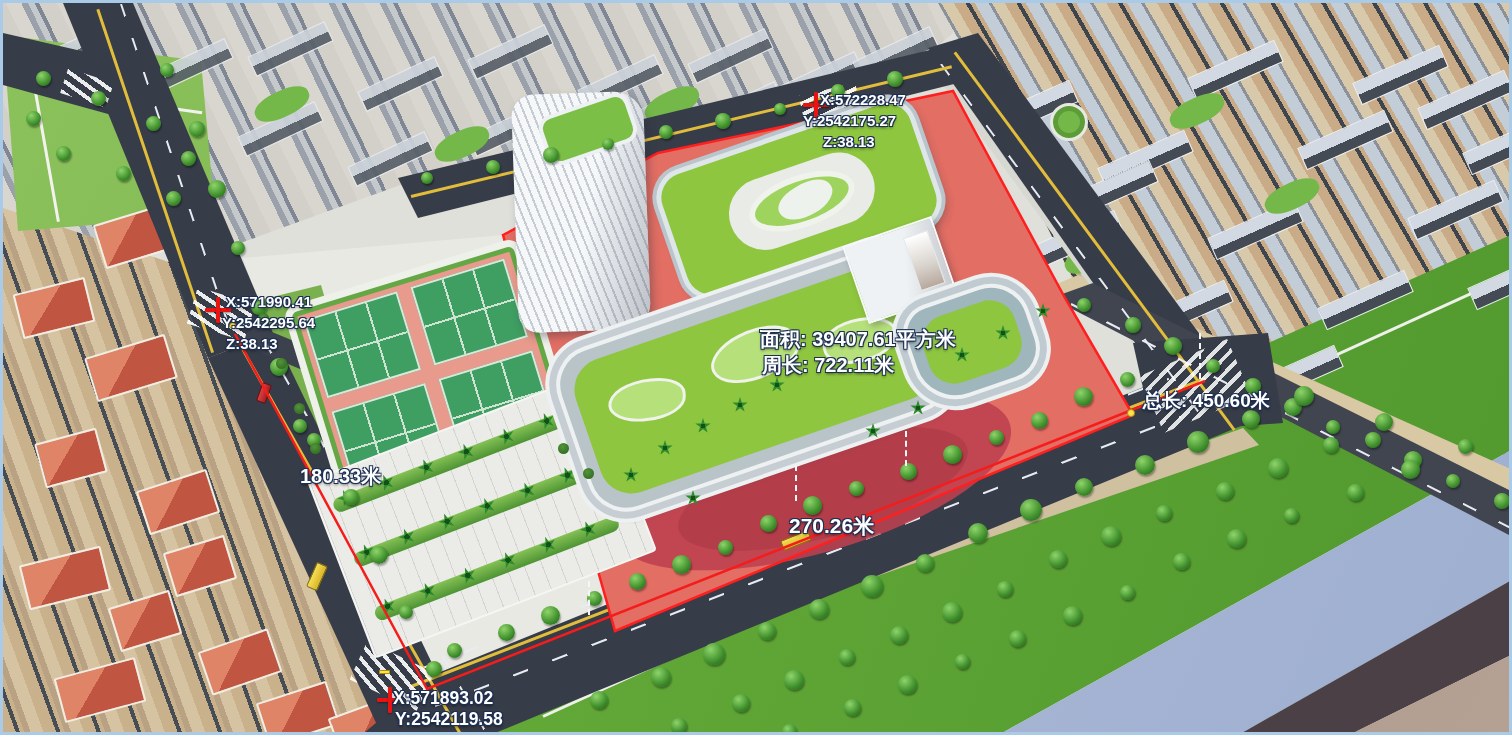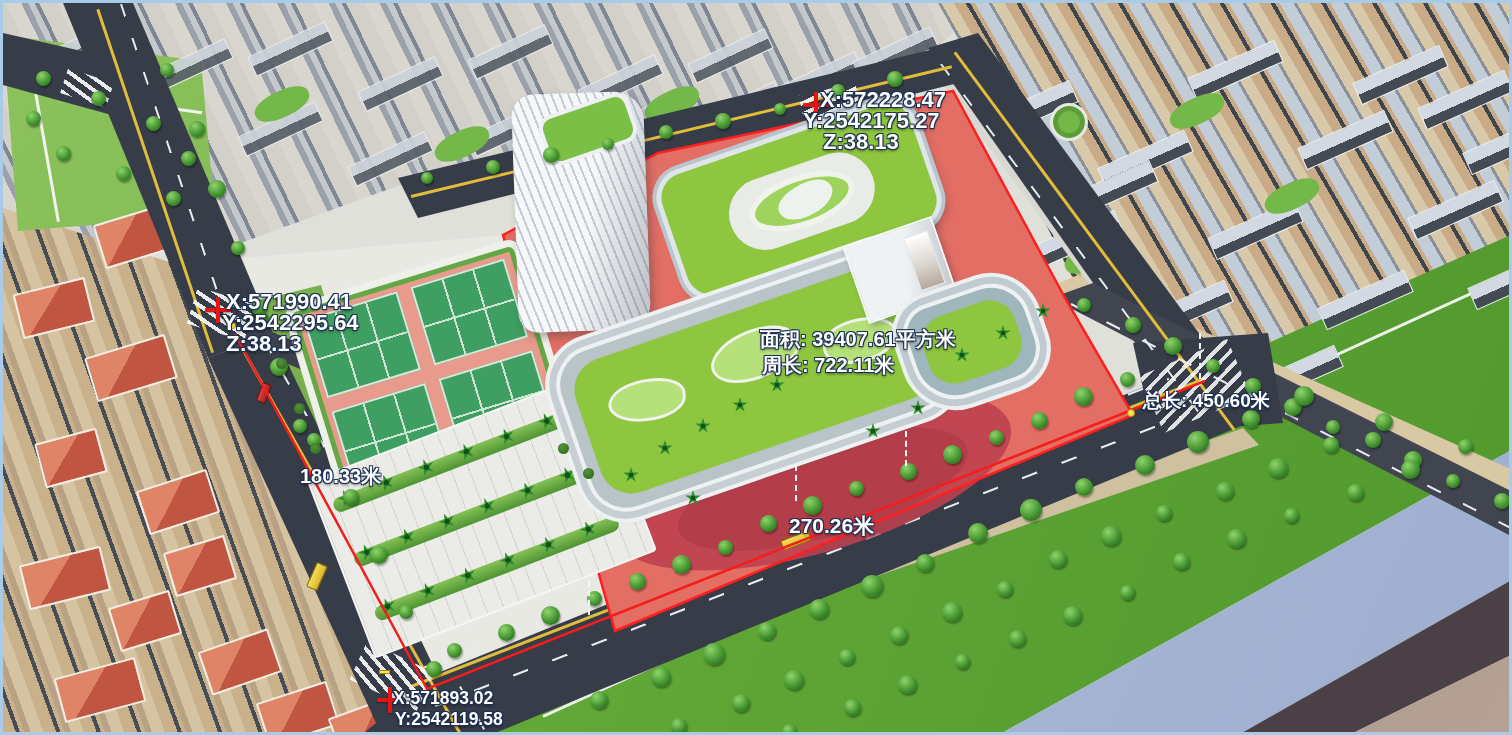--- a/index.html
+++ b/index.html
@@ -31,21 +31,21 @@
     background:radial-gradient(circle,#14501a 0 22%,#2f8c2c 22% 70%,#2f8c2c 100%);z-index:56;}
   .slab{z-index:14;}
   .redroof{background:linear-gradient(135deg,#e08468 0 42%,#c05542 42% 100%);border:2px solid #f3ece2;z-index:15;border-radius:2px;}
   .lawnpatch{background:#74b84a;border-radius:45%;z-index:14;}
   .cplx{z-index:40;}
   .veh{z-index:60;border-radius:2px;}
   .overlaysvg{inset:0;width:1512px;height:735px;pointer-events:none;}
   .lbl{color:#fff;font-weight:bold;white-space:pre;z-index:90;
     text-shadow:-1px -1px 0 #1d3054,1px -1px 0 #1d3054,-1px 1px 0 #1d3054,1px 1px 0 #1d3054,0 2px 3px rgba(0,0,0,.55);}
   .coordlbl div{position:static;}
-  .coordlbl{font-size:22px;line-height:21px;}
+  .coordlbl{font-size:15px;line-height:21px;}
   .cross{width:26px;height:26px;z-index:85;}
   .cross::before,.cross::after{content:"";position:absolute;background:#e81414;border-radius:1px;box-shadow:0 1px 2px rgba(0,0,0,.4);}
   .cross::before{left:0;top:11px;width:26px;height:4px;}
   .cross::after{left:11px;top:0;width:4px;height:26px;}
   .ydot{background:#ffe34a;border:1px solid #a88f10;border-radius:50%;z-index:86;}
   .vflag{border-left:2px dashed #f4f6f8;z-index:70;}
   .court{background:#3f9e61;border:2px solid #d9e8dc;
     background-image:linear-gradient(90deg,transparent 0 30px,#cfe3d2 30px 32px,transparent 32px 62px,#cfe3d2 62px 64px,transparent 64px),
     linear-gradient(0deg,transparent 0 37px,#cfe3d2 37px 39px,transparent 39px);}
 </style>

